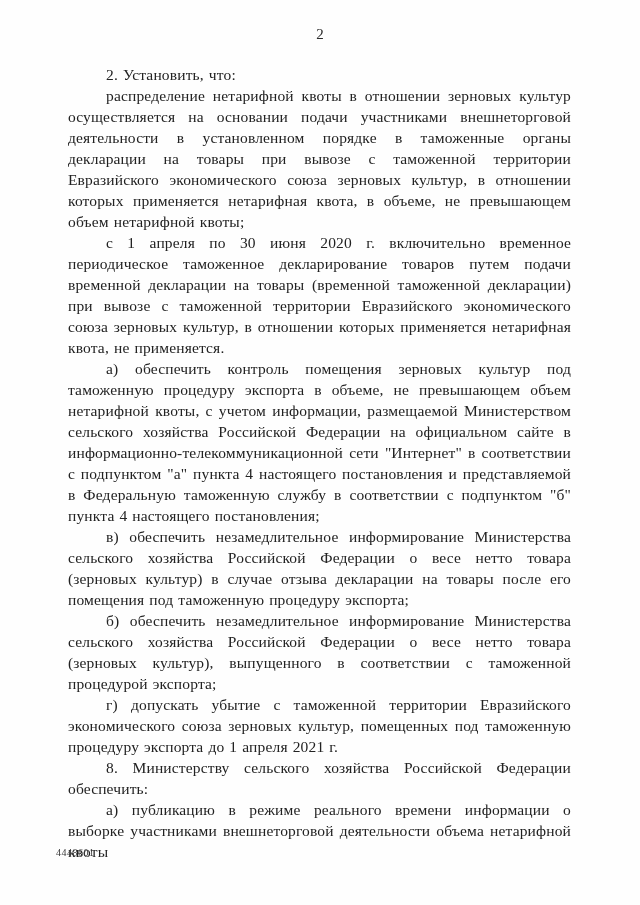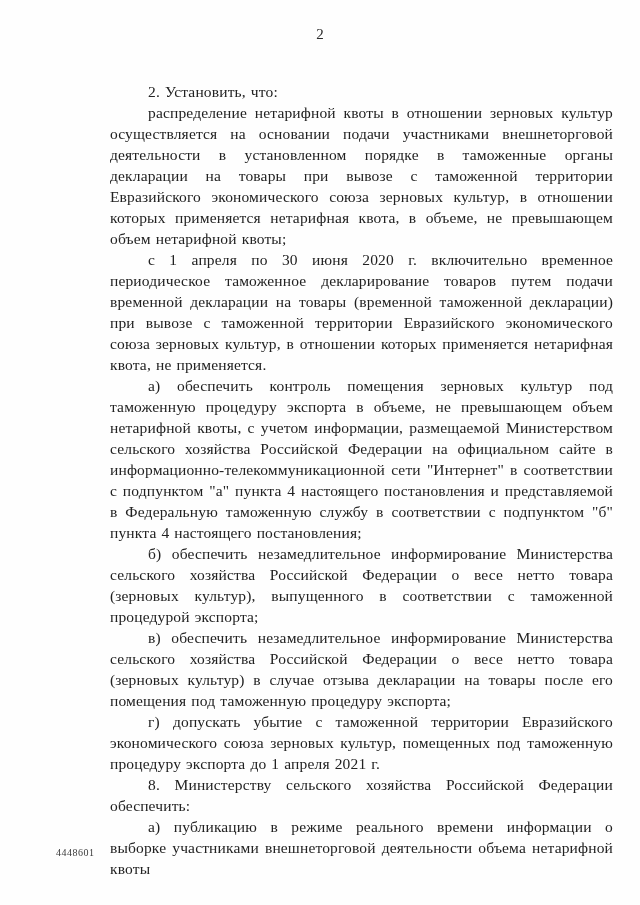--- a/index.html
+++ b/index.html
@@ -21,23 +21,22 @@
     top: 26px;
     left: 0;
     width: 100%;
     text-align: center;
     font-size: 15px;
     color: #2a2a2a;
   }
   .content {
     position: absolute;
     left: 68px;
-    top: 81px;
+    top: 64px;
     width: 503px;
-    margin-left: 42px;
   }
   .para {
     margin: 0;
     padding: 0;
     text-align: justify;
     text-indent: 38px;
     font-size: 15.5px;
     line-height: 21px;
     letter-spacing: 0.15px;
     word-spacing: 1px;
@@ -57,22 +56,22 @@
 
 <div class="sheet">
 
   <div class="page-number">2</div>
 
   <div class="content">
     <p class="para">2. Установить, что:</p>
     <p class="para">распределение нетарифной квоты в отношении зерновых культур осуществляется на основании подачи участниками внешнеторговой деятельности в установленном порядке в таможенные органы декларации на товары при вывозе с таможенной территории Евразийского экономического союза зерновых культур, в отношении которых применяется нетарифная квота, в объеме, не превышающем объем нетарифной квоты;</p>
     <p class="para">с 1 апреля по 30 июня 2020 г. включительно временное периодическое таможенное декларирование товаров путем подачи временной декларации на товары (временной таможенной декларации) при вывозе с таможенной территории Евразийского экономического союза зерновых культур, в отношении которых применяется нетарифная квота, не применяется.</p>
     <p class="para">а) обеспечить контроль помещения зерновых культур под таможенную процедуру экспорта в объеме, не превышающем объем нетарифной квоты, с учетом информации, размещаемой Министерством сельского хозяйства Российской Федерации на официальном сайте в информационно-телекоммуникационной сети "Интернет" в соответствии с подпунктом "а" пункта 4 настоящего постановления и представляемой в Федеральную таможенную службу в соответствии с подпунктом "б" пункта 4 настоящего постановления;</p>
+    <p class="para">в) обеспечить незамедлительное информирование Министерства сельского хозяйства Российской Федерации о весе нетто товара (зерновых культур) в случае отзыва декларации на товары после его помещения под таможенную процедуру экспорта;</p>
     <p class="para">б) обеспечить незамедлительное информирование Министерства сельского хозяйства Российской Федерации о весе нетто товара (зерновых культур), выпущенного в соответствии с таможенной процедурой экспорта;</p>
-    <p class="para">в) обеспечить незамедлительное информирование Министерства сельского хозяйства Российской Федерации о весе нетто товара (зерновых культур) в случае отзыва декларации на товары после его помещения под таможенную процедуру экспорта;</p>
     <p class="para">г) допускать убытие с таможенной территории Евразийского экономического союза зерновых культур, помещенных под таможенную процедуру экспорта до 1 апреля 2021 г.</p>
     <p class="para">8. Министерству сельского хозяйства Российской Федерации обеспечить:</p>
     <p class="para">а) публикацию в режиме реального времени информации о выборке участниками внешнеторговой деятельности объема нетарифной квоты</p>
   </div>
 
   <div class="footer-code">4448601</div>
 
 </div>
 
 </body></html>

